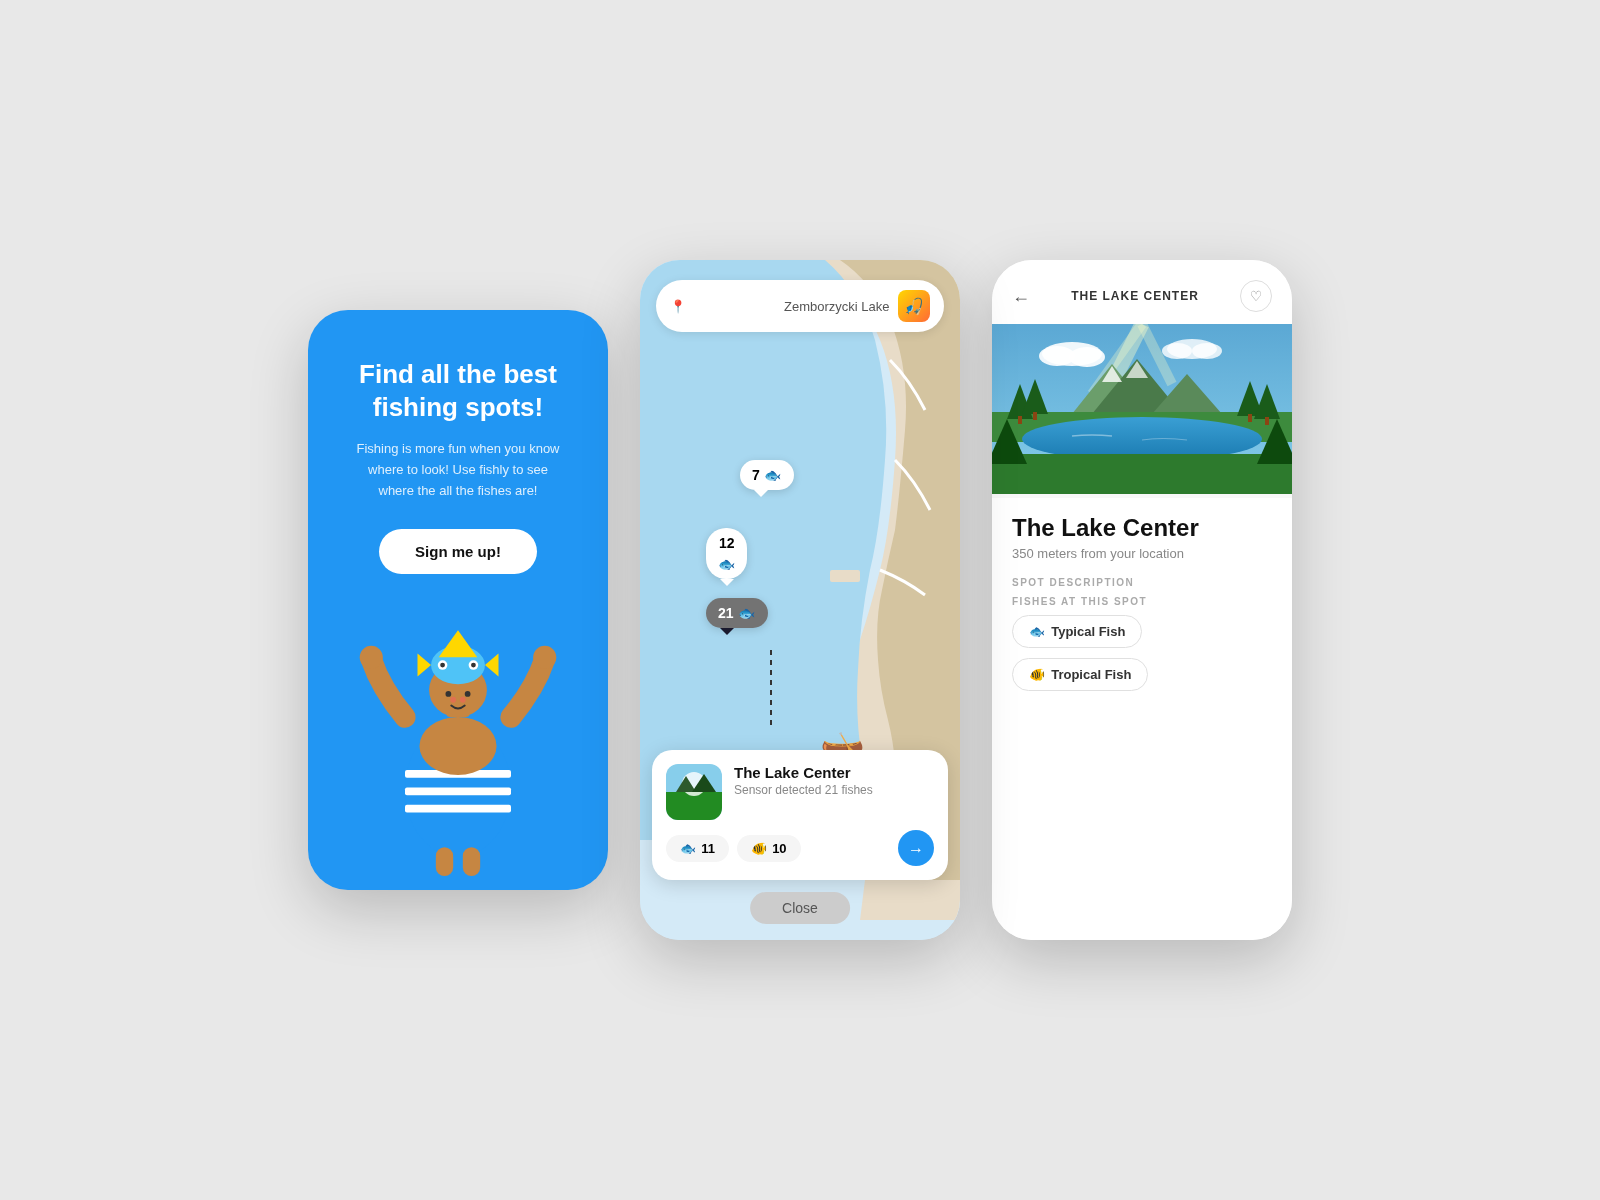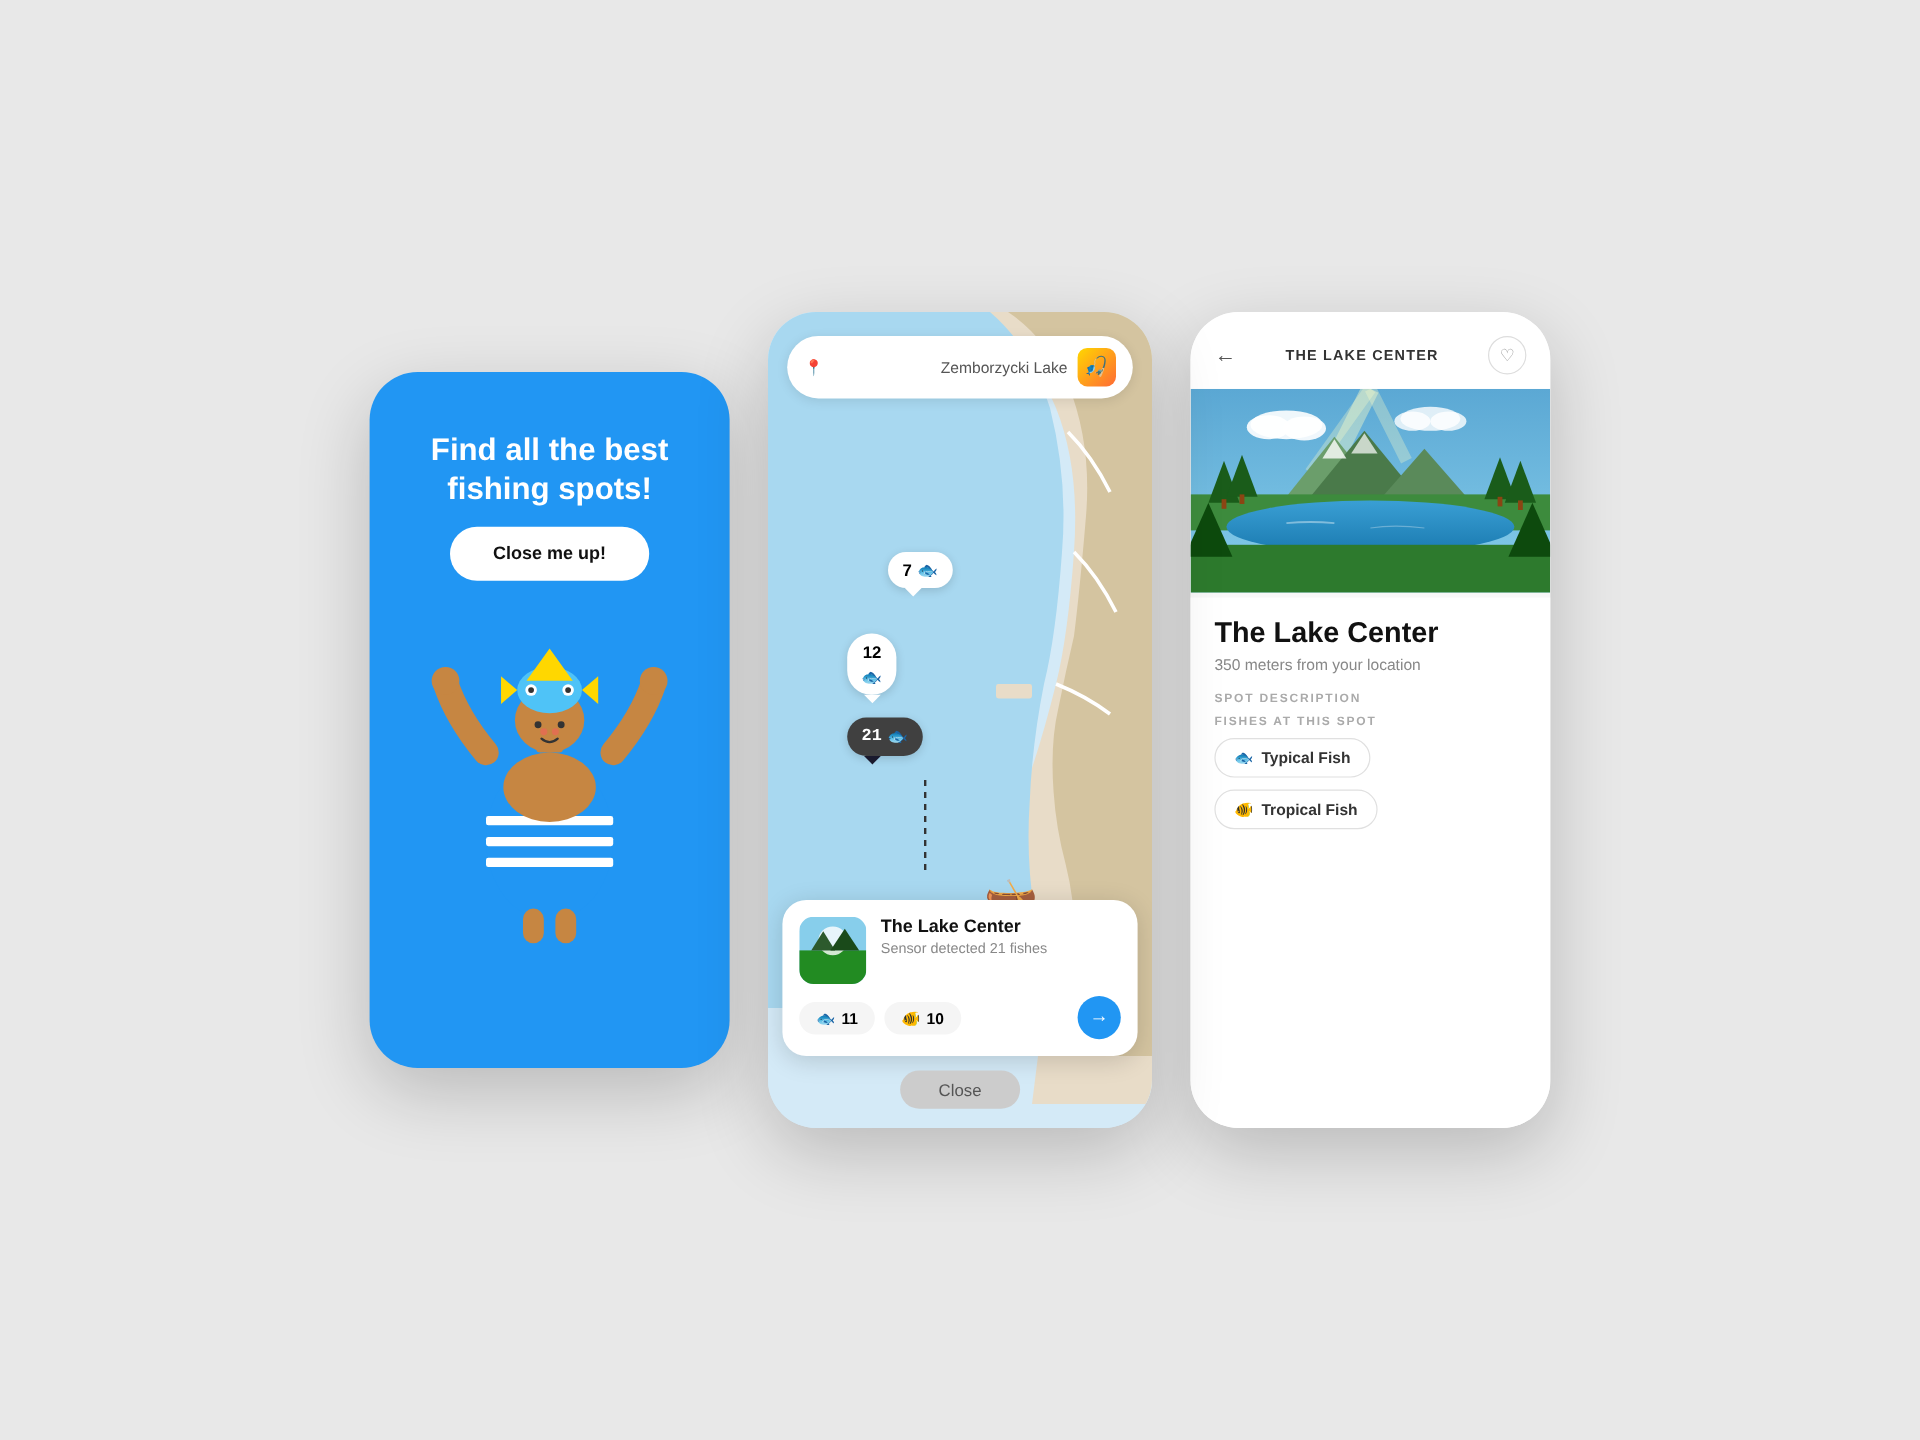--- a/index.html
+++ b/index.html
@@ -138,23 +138,22 @@
       padding: 7px 12px;
       display: flex;
       align-items: center;
       gap: 5px;
       font-size: 14px;
       font-weight: 700;
       box-shadow: 0 2px 8px rgba(0,0,0,0.15);
       white-space: nowrap;
     }
     .sensor-bubble.dark {
-      background: #404040;
+      background: #737373;
       color: white;
-      font-family: Liberation Mono, monospace;
     }
     .sensor-bubble::after {
       content: '';
       position: absolute;
       bottom: -7px;
       left: 14px;
       width: 0;
       height: 0;
       border-left: 7px solid transparent;
       border-right: 7px solid transparent;
@@ -376,21 +375,22 @@
       cursor: pointer;
     }
   </style>
 </head>
 <body>
 
 <div class="screens-container">
 
   <div class="screen1">
     <h1 class="screen1-title">Find all the best fishing spots!</h1>
-    <button class="signup-btn">Close me up!</button>
+    <p class="screen1-subtitle">Fishing is more fun when you know where to look! Use fishly to see where the all the fishes are!</p>
+    <button class="signup-btn">Sign me up!</button>
     <div class="character-area">
 
       <svg class="character-svg" viewBox="0 0 220 280" xmlns="http://www.w3.org/2000/svg">
 
         <path d="M55 110 Q30 80 20 50" stroke="#C68642" stroke-width="22" stroke-linecap="round" fill="none"></path>
 
         <path d="M165 110 Q190 80 200 50" stroke="#C68642" stroke-width="22" stroke-linecap="round" fill="none"></path>
 
         <ellipse cx="110" cy="185" rx="55" ry="70" fill="#2196F3"></ellipse>
 

